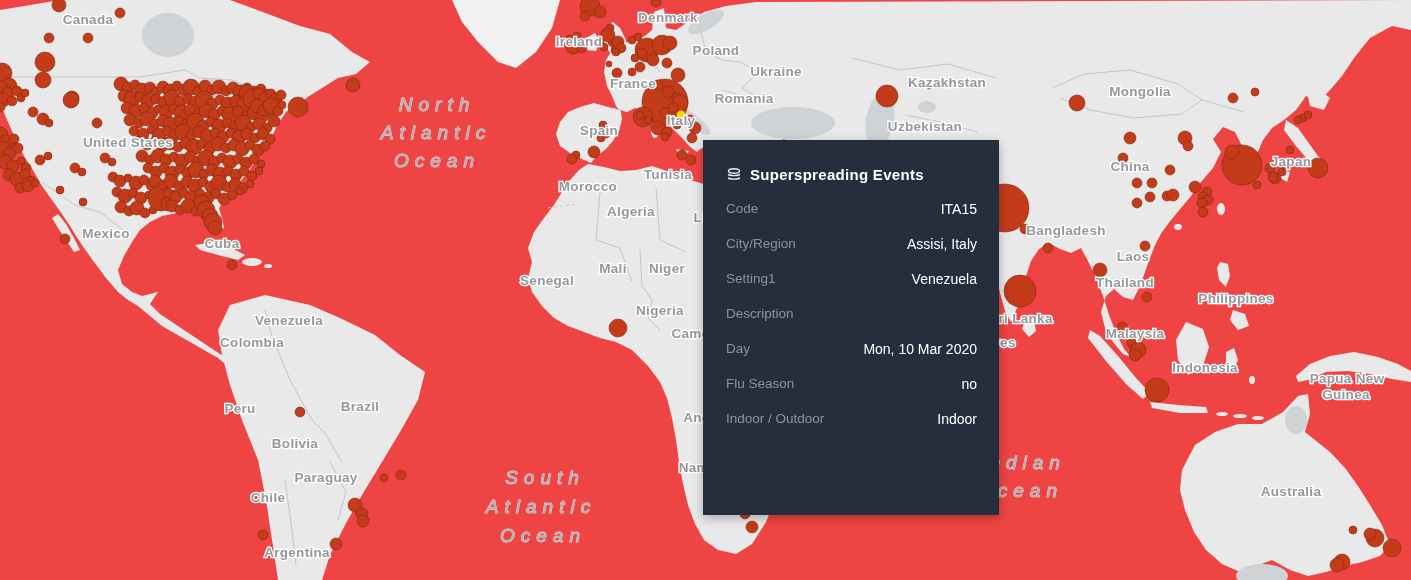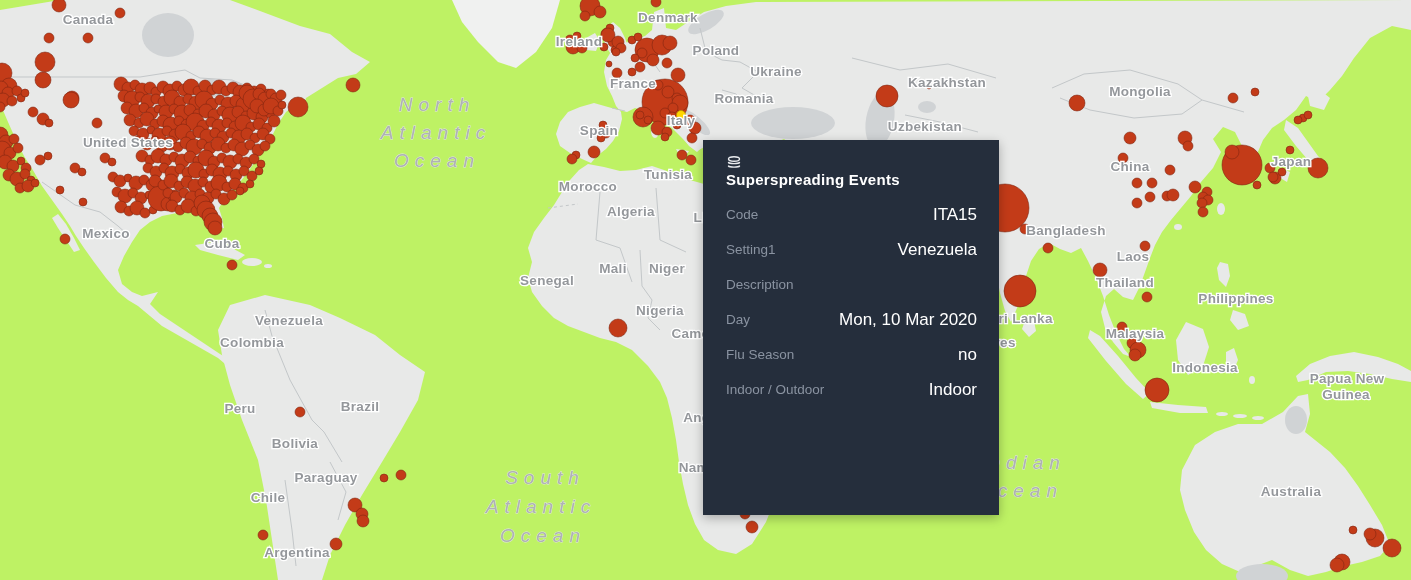--- a/index.html
+++ b/index.html
@@ -1,41 +1,41 @@
 <!DOCTYPE html>
 <html><head>
 <meta charset="utf-8">
 <style>
   html,body{margin:0;padding:0;background:#d0d3d5;}
   #stage{position:relative;width:1411px;height:580px;overflow:hidden;
-         font-family:"Liberation Sans",sans-serif;background:#bef264;}
+         font-family:"Liberation Sans",sans-serif;background:#ef4444;}
   #map-svg{position:absolute;left:0;top:0;display:block;}
   .land{fill:#e8e9e8;stroke:none;}
   .land-light{fill:#f0f1f0;}
   .sea{fill:#d0d3d5;}
   .border{fill:none;stroke:#c3c7c9;stroke-width:1;}
   .border-dash{fill:none;stroke:#c3c7c9;stroke-width:1;stroke-dasharray:3 3;}
   .country-label{font-family:"Liberation Sans",sans-serif;font-size:13.5px;font-weight:600;
                  fill:#94979b;stroke:#ffffff;stroke-width:2.6px;paint-order:stroke;
                  text-anchor:middle;letter-spacing:.3px;}
   .ocean-label{font-family:"Liberation Sans",sans-serif;font-size:19px;font-style:italic;
                fill:#aeb2b5;stroke:#e2e4e5;stroke-width:.8px;paint-order:stroke;
                text-anchor:middle;letter-spacing:6px;}
   .marker{fill:#c33b18;stroke:#7c2410;stroke-opacity:.55;stroke-width:1;}
   .marker-selected{fill:#ffd500;stroke:#b89b00;stroke-opacity:.7;stroke-width:1;}
   
   .tooltip{position:absolute;left:703px;top:140px;width:296px;height:375px;
            background:#252e3c;box-shadow:0 3px 10px rgba(0,0,0,.28);
            box-sizing:border-box;padding:15px 22px 0 23px;z-index:5;}
-  .tt-head{display:flex;align-items:flex-start;height:28px;margin-bottom:14px;flex-direction:column;}
+  .tt-head{display:flex;align-items:flex-end;height:28px;margin-bottom:8px;}
   .tt-head .tt-icon{width:16px;height:16px;margin-right:8px;flex:0 0 auto;}
   .tt-title{color:#ffffff;font-size:15px;font-weight:700;letter-spacing:.3px;}
   .tt-row{display:flex;justify-content:space-between;align-items:center;height:35px;}
   .tt-label{color:#8a93a1;font-size:13.5px;}
-  .tt-value{color:#ffffff;font-size:17px;text-align:left;}
+  .tt-value{color:#ffffff;font-size:14px;text-align:left;}
 </style>
 </head>
 <body>
 
 <div id="stage">
   <svg id="map-svg" width="1411" height="580" viewBox="0 0 1411 580">
     <g>
 
       <path class="land" d="M0,10 L60,0 L230,0 L268,14 L300,26 L330,34 L352,52 L370,62 L356,74 L338,78
         L322,88 L306,98 L304,104 L296,104 L286,112 L278,124 L272,136 L264,148 L256,160 L248,172 L240,182
@@ -607,20 +607,24 @@
         <path d="M2.5,7.5 C3.5,9 12.5,9 13.5,7.5" fill="none" stroke="#e8eaed" stroke-width="1.4" stroke-linecap="round"></path>
         <path d="M2.5,11 C3.5,12.5 12.5,12.5 13.5,11" fill="none" stroke="#e8eaed" stroke-width="1.4" stroke-linecap="round"></path>
       </svg>
       <span class="tt-title">Superspreading Events</span>
     </div>
     <div class="tt-row">
       <span class="tt-label">Code</span>
       <span class="tt-value">ITA15</span>
     </div>
     <div class="tt-row">
+      <span class="tt-label">City/Region</span>
+      <span class="tt-value">Assisi, Italy</span>
+    </div>
+    <div class="tt-row">
       <span class="tt-label">Setting1</span>
       <span class="tt-value">Venezuela</span>
     </div>
     <div class="tt-row">
       <span class="tt-label">Description</span>
       <span class="tt-value"></span>
     </div>
     <div class="tt-row">
       <span class="tt-label">Day</span>
       <span class="tt-value">Mon, 10 Mar 2020</span>

